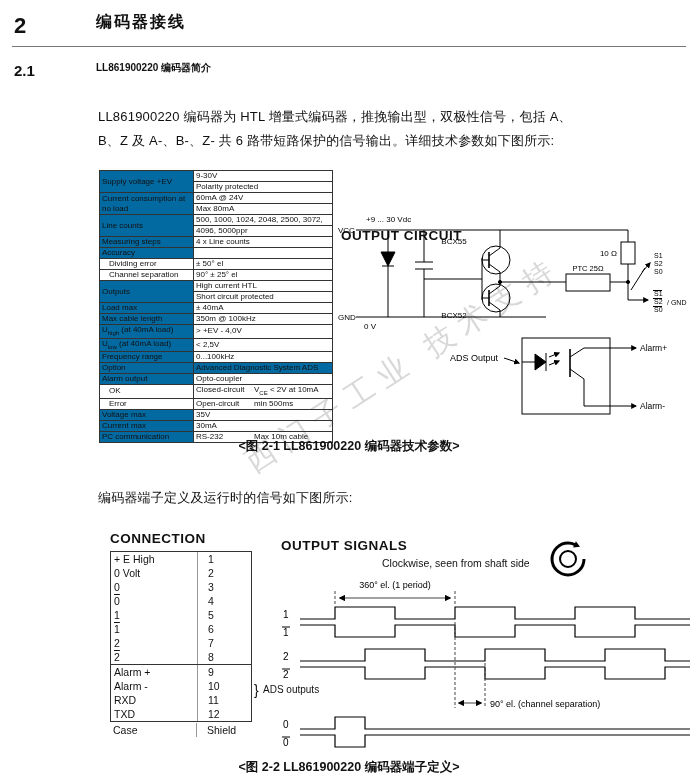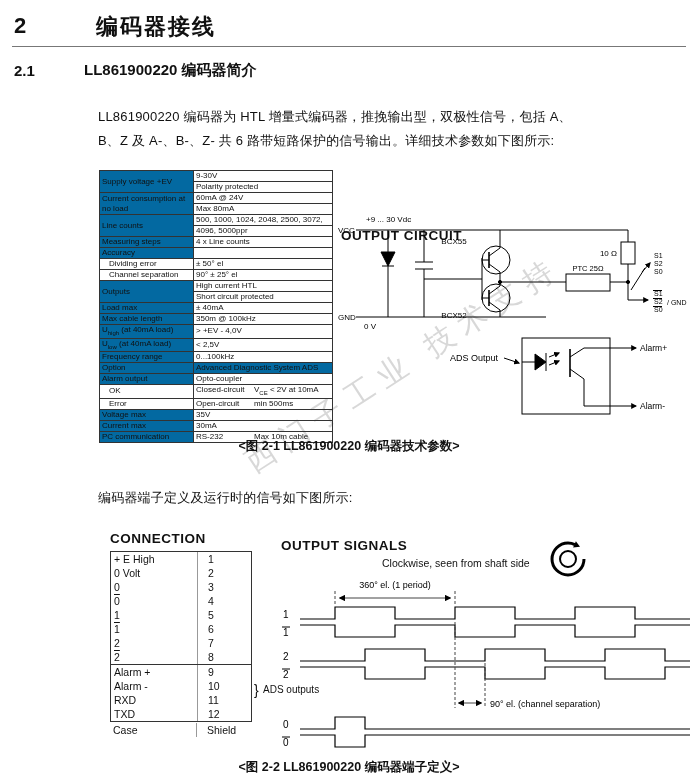--- a/index.html
+++ b/index.html
@@ -5,24 +5,24 @@
   * { box-sizing: border-box; margin: 0; padding: 0; }
   body { background: #e8e8e8; font-family: "Liberation Sans", "DejaVu Sans", sans-serif; }
   .page { position: relative; width: 698px; height: 781px; background: #fff; color: #111; overflow: hidden; }
   .abs { position: absolute; }
 
   .watermark { position: absolute; left: 238px; top: 448px; font-size: 30px; color: #9a9a9a;
                opacity: .38; letter-spacing: 9px; white-space: nowrap;
                transform: rotate(-33deg); transform-origin: 0 0; }
 
   .chapter-no    { left: 14px; top: 13px; font-size: 22px; font-weight: bold; }
-  .chapter-title { left: 96px; top: 12px; font-size: 22px; font-weight: bold; letter-spacing: 2px; }
+  .chapter-title { left: 96px; top: 12px; font-size: 16px; font-weight: bold; letter-spacing: 2px; }
   .rule { left: 12px; top: 46px; width: 674px; border-top: 1.5px solid #777; }
   .section-no    { left: 14px; top: 62px; font-size: 15px; font-weight: bold; }
-  .section-title { left: 84px; top: 61px; font-size: 15px; font-weight: bold; }
+  .section-title { left: 96px; top: 61px; font-size: 10px; font-weight: bold; }
 
   .para { left: 98px; font-size: 13px; letter-spacing: .2px; white-space: nowrap; }
   #intro1 { top: 108px; } #intro2 { top: 132px; } #para2 { top: 489px; }
 
   .caption { left: 0; width: 698px; text-align: center; font-size: 12.5px; font-weight: bold; z-index: 6; }
   #cap1 { top: 438px; } #cap2 { top: 759px; }
 
   
   .spec { position: absolute; left: 99px; top: 170px; border-collapse: collapse; table-layout: fixed;
           width: 233px; font-size: 8px; z-index: 2; }

